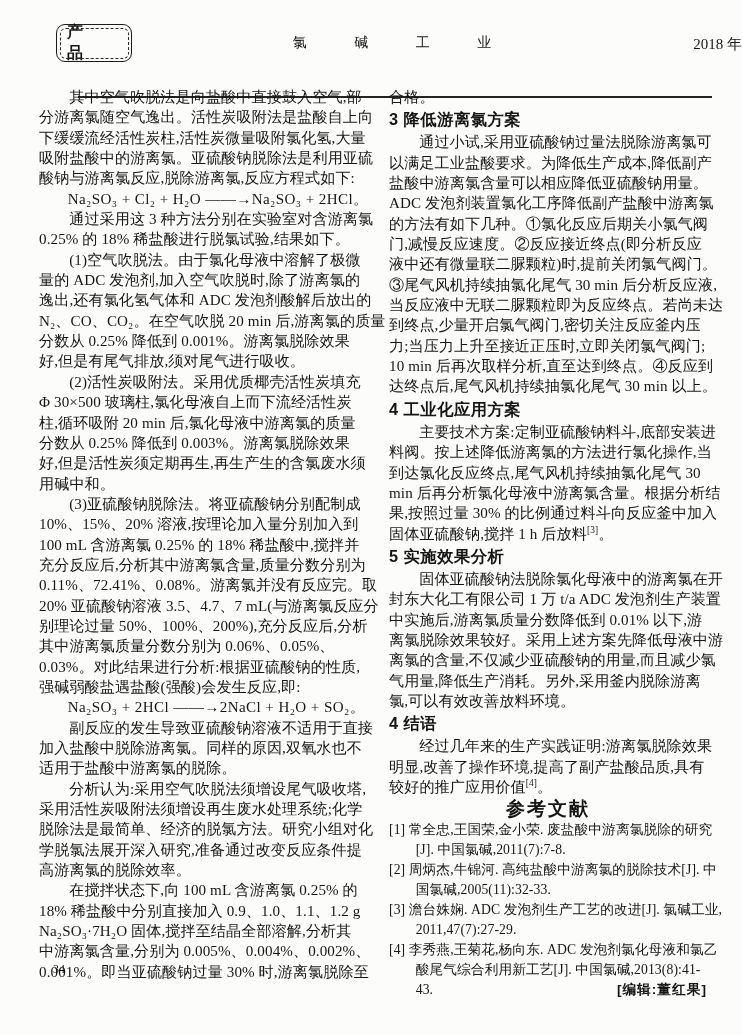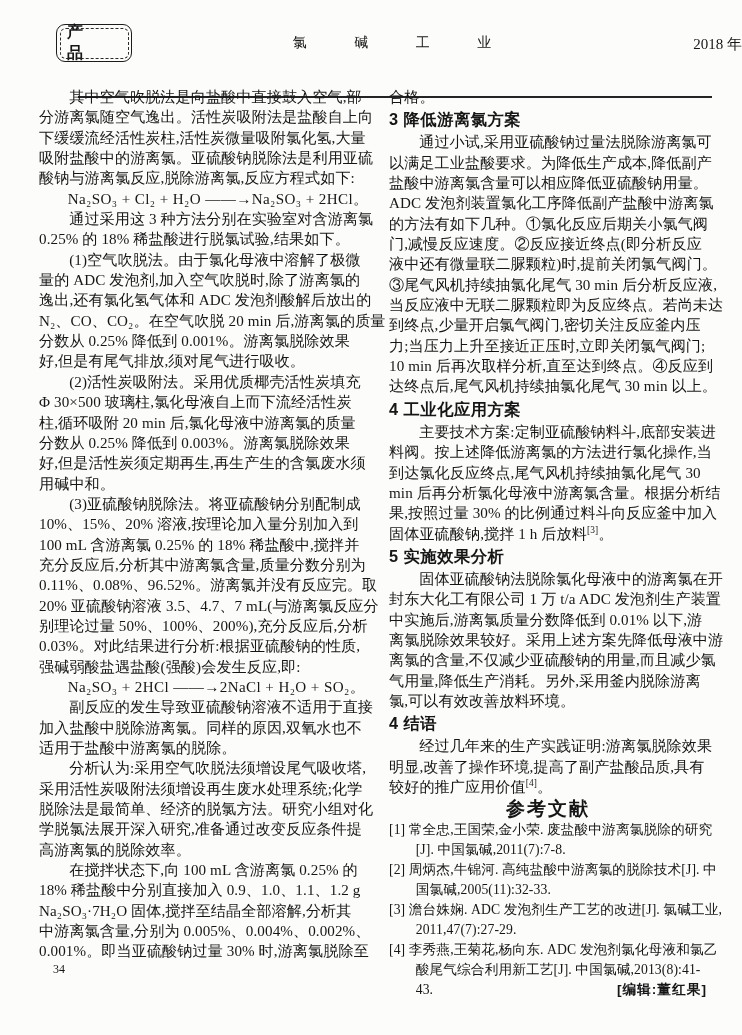--- a/index.html
+++ b/index.html
@@ -92,23 +92,24 @@
         <div class="ln indent">(2)活性炭吸附法。采用优质椰壳活性炭填充</div>
         <div class="ln">Φ 30×500 玻璃柱,氯化母液自上而下流经活性炭</div>
         <div class="ln">柱,循环吸附 20 min 后,氯化母液中游离氯的质量</div>
         <div class="ln">分数从 0.25% 降低到 0.003%。游离氯脱除效果</div>
         <div class="ln">好,但是活性炭须定期再生,再生产生的含氯废水须</div>
         <div class="ln">用碱中和。</div>
         <div class="ln indent">(3)亚硫酸钠脱除法。将亚硫酸钠分别配制成</div>
         <div class="ln">10%、15%、20% 溶液,按理论加入量分别加入到</div>
         <div class="ln">100 mL 含游离氯 0.25% 的 18% 稀盐酸中,搅拌并</div>
         <div class="ln">充分反应后,分析其中游离氯含量,质量分数分别为</div>
-        <div class="ln">0.11%、0.08%、96.52%。游离氯并没有反应完。取</div>
+        <div class="ln">0.11%、72.41%、0.08%。游离氯并没有反应完。取</div>
         <div class="ln">20% 亚硫酸钠溶液 3.5、4.7、7 mL(与游离氯反应分</div>
         <div class="ln">别理论过量 50%、100%、200%),充分反应后,分析</div>
+        <div class="ln">其中游离氯质量分数分别为 0.06%、0.05%、</div>
         <div class="ln">0.03%。对此结果进行分析:根据亚硫酸钠的性质,</div>
         <div class="ln">强碱弱酸盐遇盐酸(强酸)会发生反应,即:</div>
         <div class="ln formula">Na₂SO₃ + 2HCl ——→2NaCl + H₂O + SO₂。</div>
         <div class="ln indent">副反应的发生导致亚硫酸钠溶液不适用于直接</div>
         <div class="ln">加入盐酸中脱除游离氯。同样的原因,双氧水也不</div>
         <div class="ln">适用于盐酸中游离氯的脱除。</div>
         <div class="ln indent">分析认为:采用空气吹脱法须增设尾气吸收塔,</div>
         <div class="ln">采用活性炭吸附法须增设再生废水处理系统;化学</div>
         <div class="ln">脱除法是最简单、经济的脱氯方法。研究小组对化</div>
         <div class="ln">学脱氯法展开深入研究,准备通过改变反应条件提</div>

